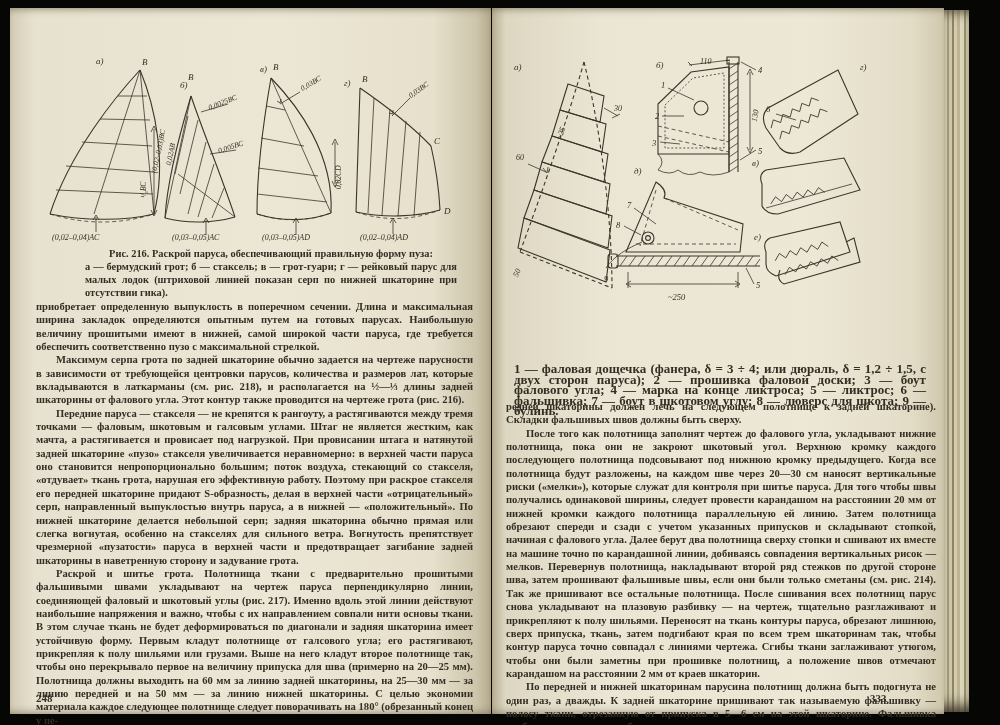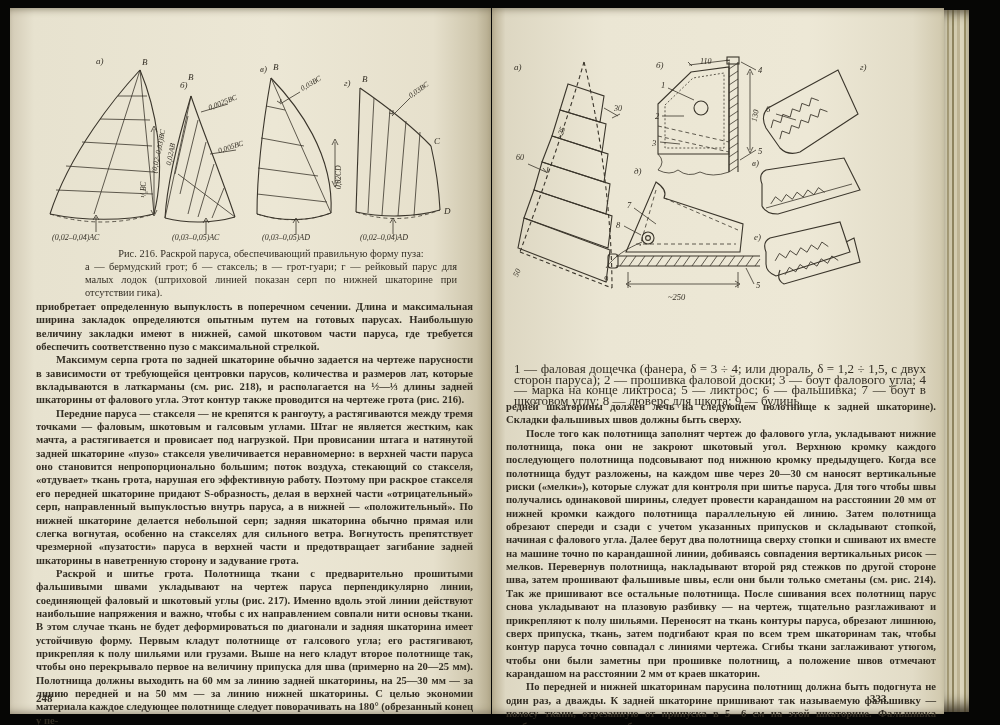--- a/index.html
+++ b/index.html
@@ -12,21 +12,21 @@
   #right-page{left:492px;width:452px;
     background:linear-gradient(90deg,#b9af92 0,#ddd7c2 3%,#ebe6d4 25%,#ede8d6 70%,#e2dcc7 93%,#d0c8ad 100%);
     box-shadow:inset 0 6px 8px -6px #7a715a, inset 0 -8px 10px -8px #7a715a;}
   #page-stack{position:absolute;top:10px;left:944px;width:25px;height:702px;
     background:repeating-linear-gradient(90deg,#d7d1b7 0 3px,#a89e79 3px 5px,#cfc8ac 5px 8px,#8e845f 8px 10px,#d3ccb0 10px 13px,#beb494 13px 16px,#dcd6bc 16px 20px,#9c9268 20px 22px,#d0c9ad 22px 25px);
     box-shadow:inset 0 10px 12px -8px #4c4433, inset 0 -14px 14px -8px #3c3527;}
   .body-text{position:absolute;font-weight:bold;font-size:10.6px;line-height:13.35px;
     text-align:justify;color:#332e24;}
   .body-text p{margin:0;}
   .body-text p.ind{text-indent:20px;}
-  .caption{position:absolute;font-weight:normal;color:#332e24;}
+  .caption{position:absolute;font-weight:bold;color:#332e24;}
   .cap-main{font-size:10.4px;line-height:12.8px;text-align:justify;}
   .cap-center{text-align:center;}
   .legend{font-size:13px;line-height:10.6px;text-align:justify;}
   .page-num{position:absolute;font-weight:bold;font-size:11px;color:#332e24;}
   svg{position:absolute;}
   svg text{font-family:"Liberation Serif",serif;fill:#332e24;}
   .it{font-style:italic;}
   .drawing line,.drawing path,.drawing polyline,.drawing polygon,.drawing circle,.drawing rect{
     stroke:#3a352b;fill:none;stroke-width:1.1;}
   .thin{stroke-width:0.8 !important;}
@@ -109,21 +109,21 @@
         <text x="406" y="160" font-size="9" class="it">D</text>
         <text font-size="7.5" class="it" transform="rotate(-35 376 42)" x="372" y="42">0,03ВС</text>
         <text x="322" y="186" font-size="8" class="it">(0,02–0,04)АD</text>
       </g>
     </svg>
 
     <div class="caption cap-main cap-center" style="left:75px;top:240px;width:372px">Рис. 216. Раскрой паруса, обеспечивающий правильную форму пуза:</div>
     <div class="caption cap-main" style="left:75px;top:253px;width:372px">а — бермудский грот; б — стаксель; в — грот-гуари; г — рейковый парус для малых лодок (штриховой линией показан серп по нижней шкаторине при отсутствии гика).</div>
 
     <div class="body-text" style="left:26px;top:292px;width:437px">
-      <p>приобретает определенную выпуклость в поперечном сечении. Длина и максимальная ширина закладок определяются опытным путем на готовых парусах. Наибольшую величину закладки имеют в нижней, самой шкотовом части паруса, где требуется обеспечить соответственно пузо с максимальной стрелкой.</p>
+      <p>приобретает определенную выпуклость в поперечном сечении. Длина и максимальная ширина закладок определяются опытным путем на готовых парусах. Наибольшую величину прошитыми имеют в нижней, самой широкой части паруса, где требуется обеспечить соответственно пузо с максимальной стрелкой.</p>
       <p class="ind">Максимум серпа грота по задней шкаторине обычно задается на чертеже парусности в зависимости от требующейся центровки парусов, количества и размеров лат, которые вкладываются в латкарманы (см. рис. 218), и располагается на ½—⅓ длины задней шкаторины от фалового угла. Этот контур также проводится на чертеже грота (рис. 216).</p>
       <p class="ind">Передние паруса — стакселя — не крепятся к рангоуту, а растягиваются между тремя точками — фаловым, шкотовым и галсовым углами. Штаг не является жестким, как мачта, а растягивается и провисает под нагрузкой. При провисании штага и натянутой задней шкаторине «пузо» стакселя увеличивается неравномерно: в верхней части паруса оно становится непропорционально большим; поток воздуха, стекающий со стакселя, «отдувает» ткань грота, нарушая его эффективную работу. Поэтому при раскрое стакселя его передней шкаторине придают S-образность, делая в верхней части «отрицательный» серп, направленный выпуклостью внутрь паруса, а в нижней — «положительный». По нижней шкаторине делается небольшой серп; задняя шкаторина обычно прямая или слегка вогнутая, особенно на стакселях для сильного ветра. Вогнутость препятствует чрезмерной «пузатости» паруса в верхней части и предотвращает загибание задней шкаторины в наветренную сторону и задувание грота.</p>
       <p class="ind"><b>Раскрой и шитье грота.</b> <span>Полотнища ткани с предварительно прошитыми фальшивыми швами укладывают на чертеж паруса перпендикулярно линии, соединяющей фаловый и шкотовый углы (рис. 217). Именно вдоль этой линии действуют наибольшие напряжения и важно, чтобы с их направлением совпали нити основы ткани. В этом случае ткань не будет деформироваться по диагонали и задняя шкаторина имеет устойчивую форму. Первым кладут полотнище от галсового угла; его растягивают, прикрепляя к полу шильями или грузами. Выше на него кладут второе полотнище так, чтобы оно перекрывало первое на величину припуска для шва (примерно на 20—25 мм). Полотнища должны выходить на 60 мм за линию задней шкаторины, на 25—30 мм — за линию передней и на 50 мм — за линию нижней шкаторины. С целью экономии материала каждое следующее полотнище следует поворачивать на 180° (обрезанный конец у пе-</span></p>
     </div>
 
     <div class="page-num" style="left:26px;top:684px">248</div>
   </div>
 
   <div class="page" id="right-page">
 

